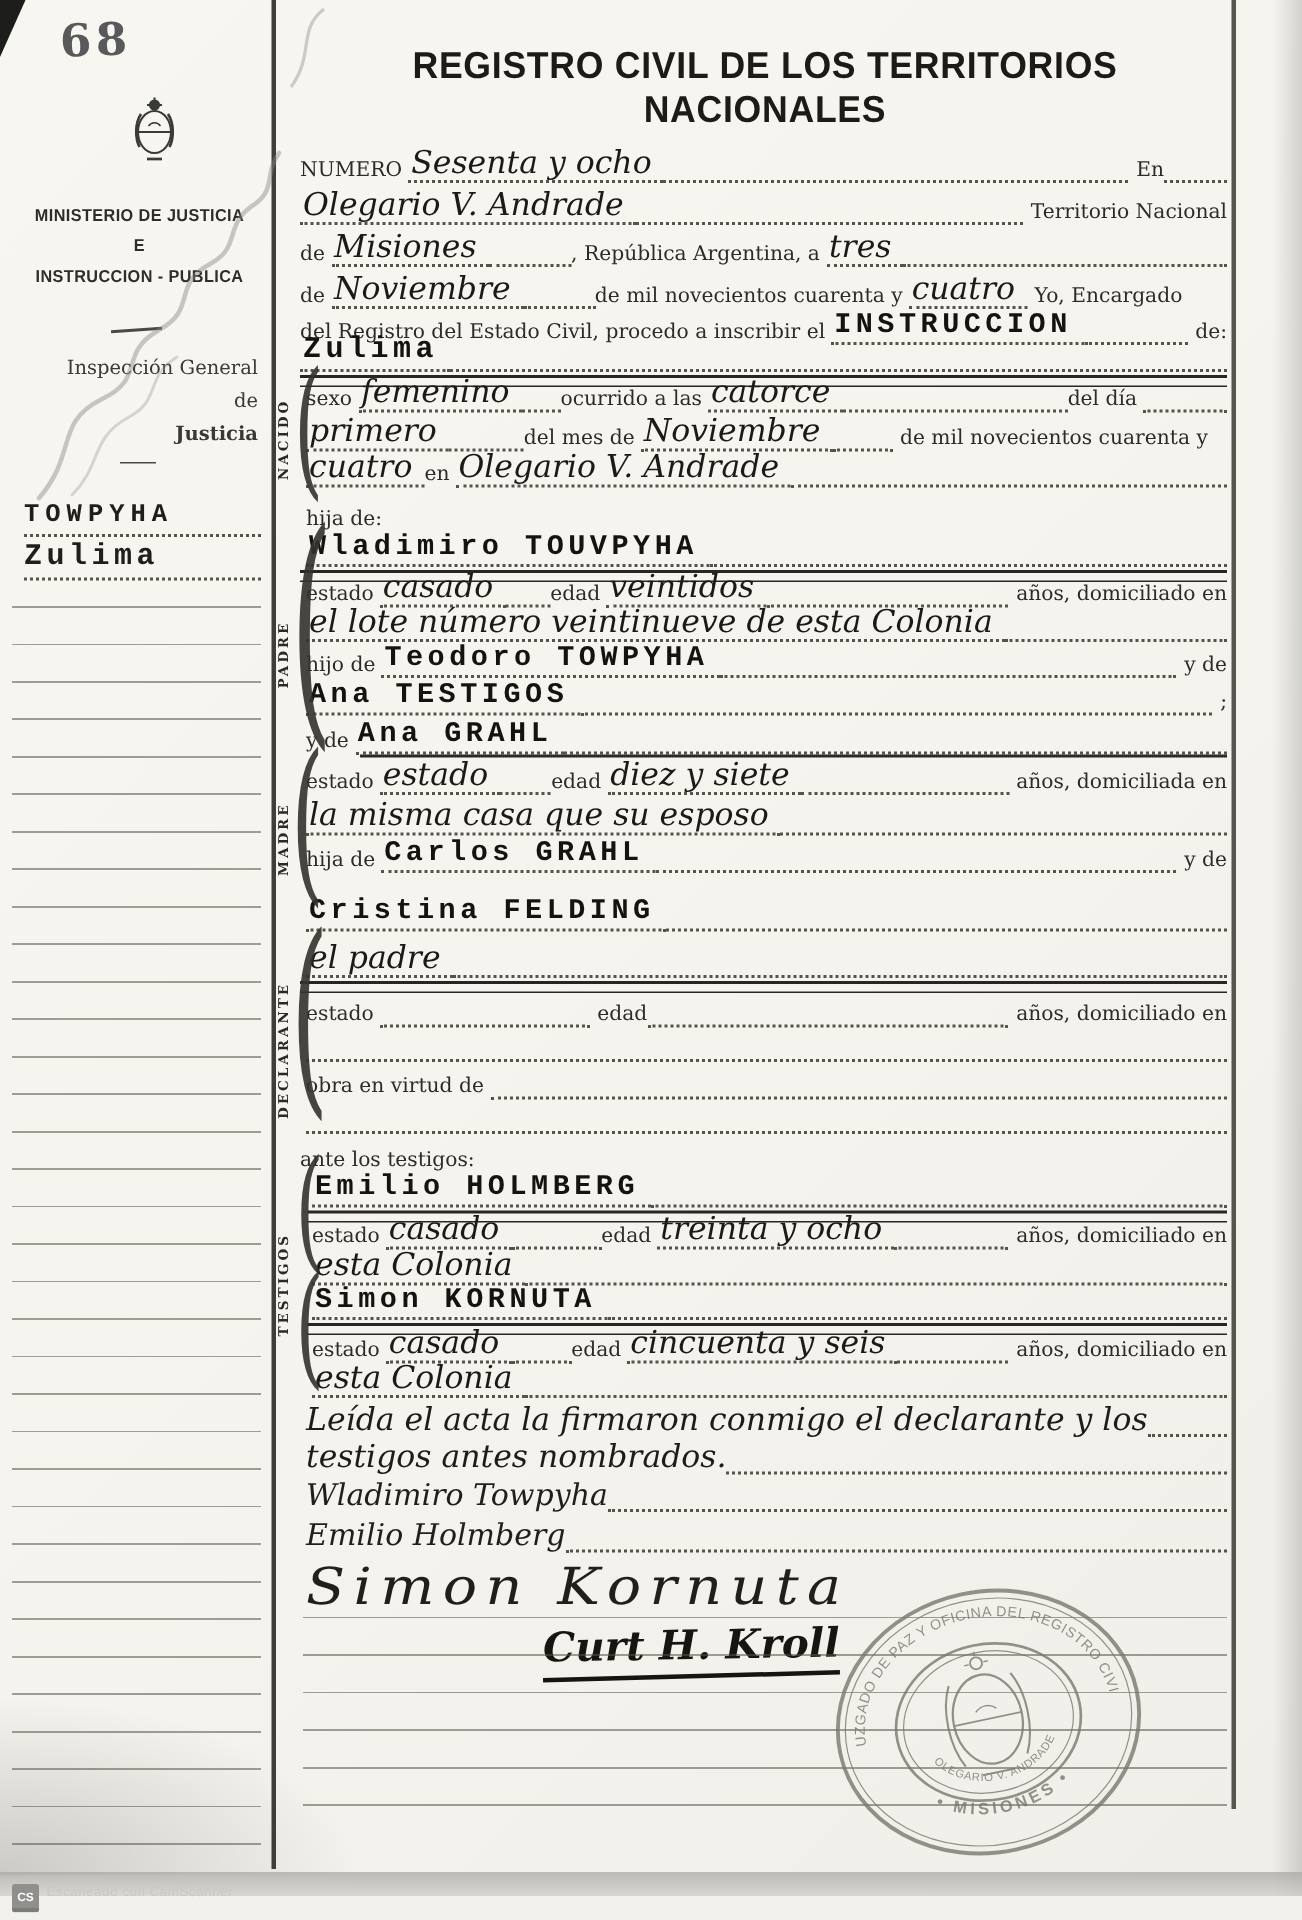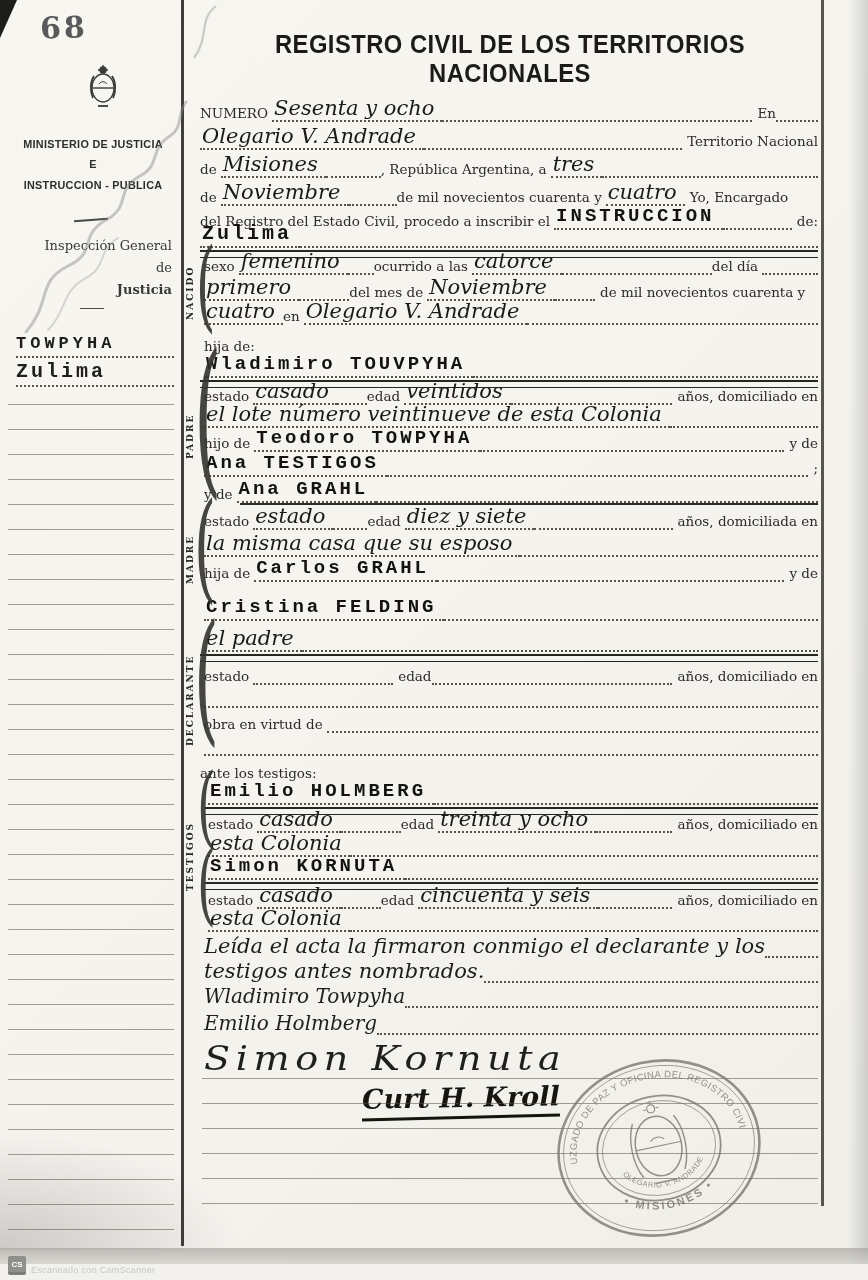--- a/index.html
+++ b/index.html
@@ -59,21 +59,21 @@
         border-bottom:2px dotted #56534b;padding-bottom:2px;}
   
   .sig{font:italic 20px "DejaVu Serif",serif;color:#201f1b;white-space:pre;}
   .sig-big{font:italic 34px "DejaVu Serif",serif;letter-spacing:5px;transform:scaleX(1.12);
         transform-origin:left bottom;}
   .sig-curt{font:italic bold 27px "DejaVu Serif",serif;color:#161510;}
   .curt-under{position:absolute;left:362px;top:1116px;width:198px;height:3px;
         background:#15150f;transform:rotate(-1.5deg);}
   .hwline{font:italic 21px "DejaVu Serif",serif;color:#1d1c18;white-space:pre;}
   
-  .wm{position:absolute;left:8px;top:1256px;display:flex;align-items:flex-end;gap:5px;}
+  .wm{position:absolute;left:8px;top:1256px;display:flex;align-items:flex-start;gap:5px;}
   .wm-badge{width:18px;height:16px;background:#8f8f8c;border-radius:2px;color:#fdfdfd;
         font:bold 8px "Liberation Sans",sans-serif;display:flex;align-items:center;justify-content:center;
         border-bottom:3px solid #7c7c79;}
   .wm-text{font:9px "Liberation Sans",sans-serif;color:#c9c8c4;letter-spacing:.3px;}
 </style>
 </head>
 <body>
 
 <div id="page">
 

